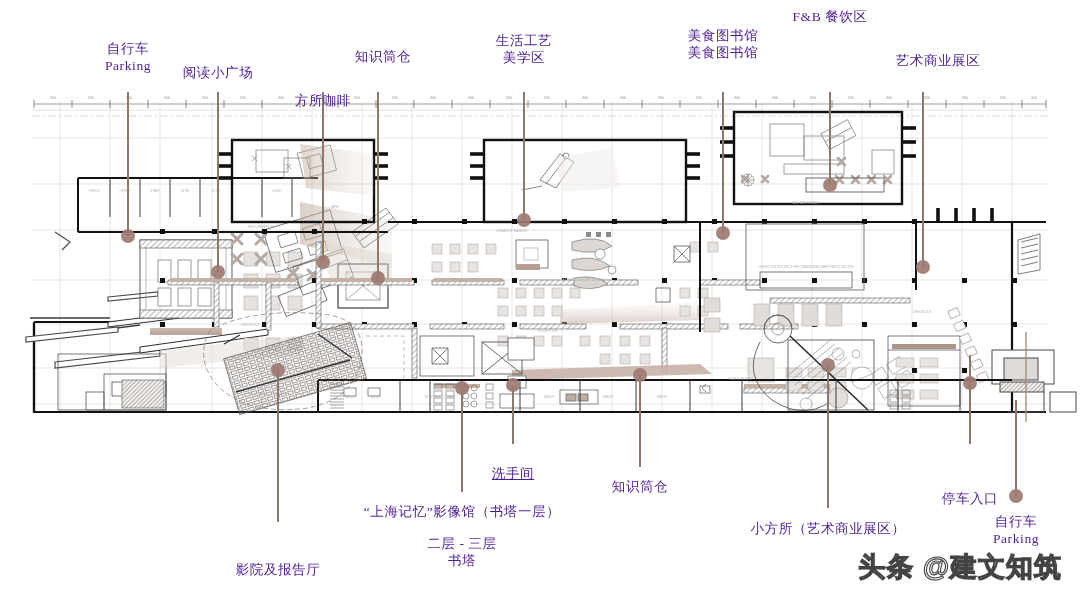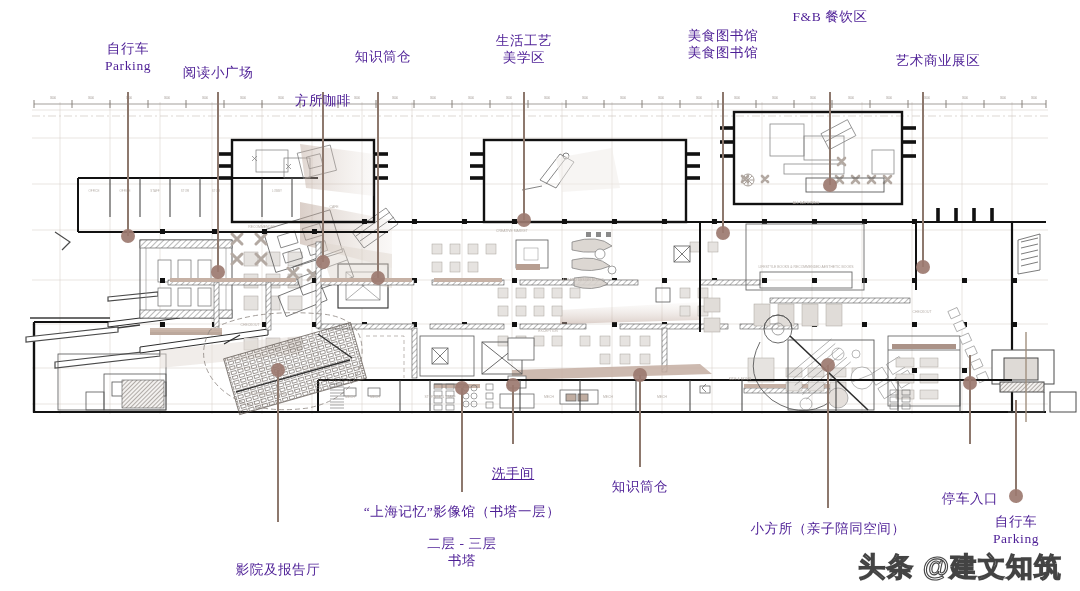--- a/index.html
+++ b/index.html
@@ -866,21 +866,21 @@
         <span class="ln">洗手间</span>
       </div>
       <div class="leader" style="left: 639.2px; top: 375px; height: 92px;"></div>
       <div class="dot" style="left: 633px; top: 368px; width: 14px; height: 14px;"></div>
       <div class="callout" style="left: 640px; top: 478px; transform: translateX(-50%);">
         <span class="ln">知识筒仓</span>
       </div>
       <div class="leader" style="left: 827.2px; top: 365px; height: 143px;"></div>
       <div class="dot" style="left: 821px; top: 358px; width: 14px; height: 14px;"></div>
       <div class="callout" style="left: 828px; top: 520px; transform: translateX(-50%);">
-        <span class="ln">小方所（亲子陪同空间）</span>
+        <span class="ln">小方所（艺术商业展区）</span>
       </div>
       <div class="leader" style="left: 969.2px; top: 355px; height: 89px;"></div>
       <div class="dot" style="left: 963px; top: 376px; width: 14px; height: 14px;"></div>
       <div class="callout" style="left: 970px; top: 455px; transform: translateX(-50%); margin-top: 35px;">
         <span class="ln">停车入口</span>
       </div>
       <div class="leader" style="left: 1015.2px; top: 400px; height: 96px;"></div>
       <div class="dot" style="left: 1009px; top: 489px; width: 14px; height: 14px;"></div>
       <div class="callout" style="left: 1016px; top: 513px; transform: translateX(-50%);">
         <span class="ln">自行车</span>

